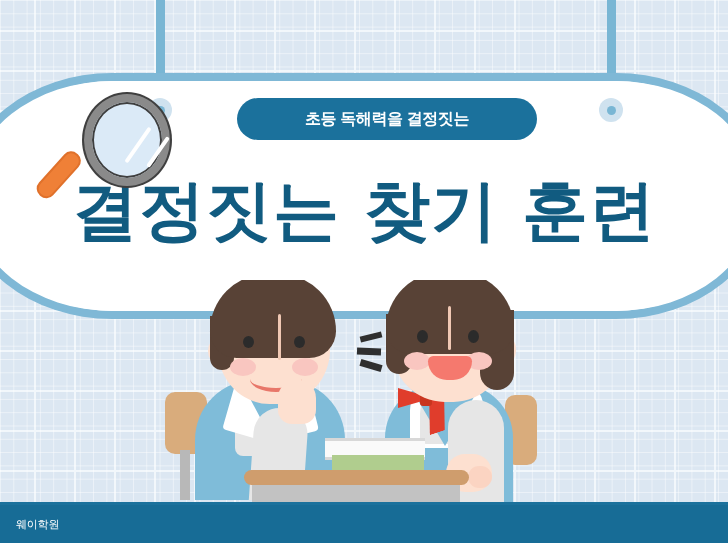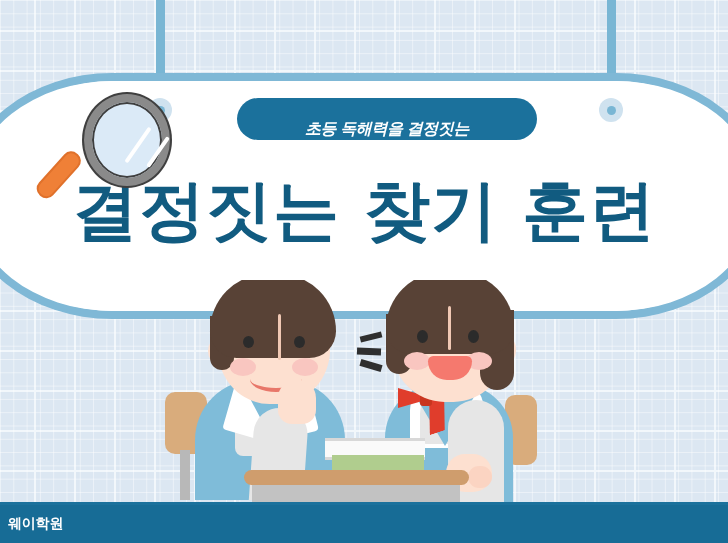--- a/index.html
+++ b/index.html
@@ -47,21 +47,21 @@
   }
   .card-inner-mask{
     position:absolute;left:-30px;top:81px;width:788px;height:230px;
     background:#ffffff;border-radius:146px/116px;
   }
 
   
   .badge{
     position:absolute;left:237px;top:98px;width:300px;height:42px;
     background:#1b719c;border-radius:21px;
-    display:flex;align-items:flex-end;justify-content:center;font-style:italic;
+    display:flex;align-items:center;justify-content:center;
   }
   .badge-text{
     color:#ffffff;font-size:16px;font-weight:bold;letter-spacing:-0.4px;
   }
 
   
   .title{
     position:absolute;left:0;top:172px;width:728px;text-align:center;
     color:#115b80;font-size:66px;font-weight:bold;letter-spacing:1px;
     line-height:78px;white-space:nowrap;
@@ -151,21 +151,21 @@
   .sline3{left:360px;top:82px;width:22px;height:7px;transform:rotate(16deg);}
 
   
   .floor-line{position:absolute;left:0;top:222px;width:728px;height:4px;background:#1b719c;}
 
   
   .footer{
     position:absolute;left:0;top:505px;width:728px;height:38px;background:#176c96;
     display:flex;align-items:center;
   }
-  .footer-text{color:#ffffff;font-size:14px;font-weight:bold;margin-left:8px;letter-spacing:-0.2px;}
+  .footer-text{color:#ffffff;font-size:11px;font-weight:normal;margin-left:16px;letter-spacing:-0.2px;}
 </style>
 </head>
 <body>
 
 <div class="stage">
 
   <div class="bg-grid">
     <div class="bg-grid-fine"></div>
   </div>
 

